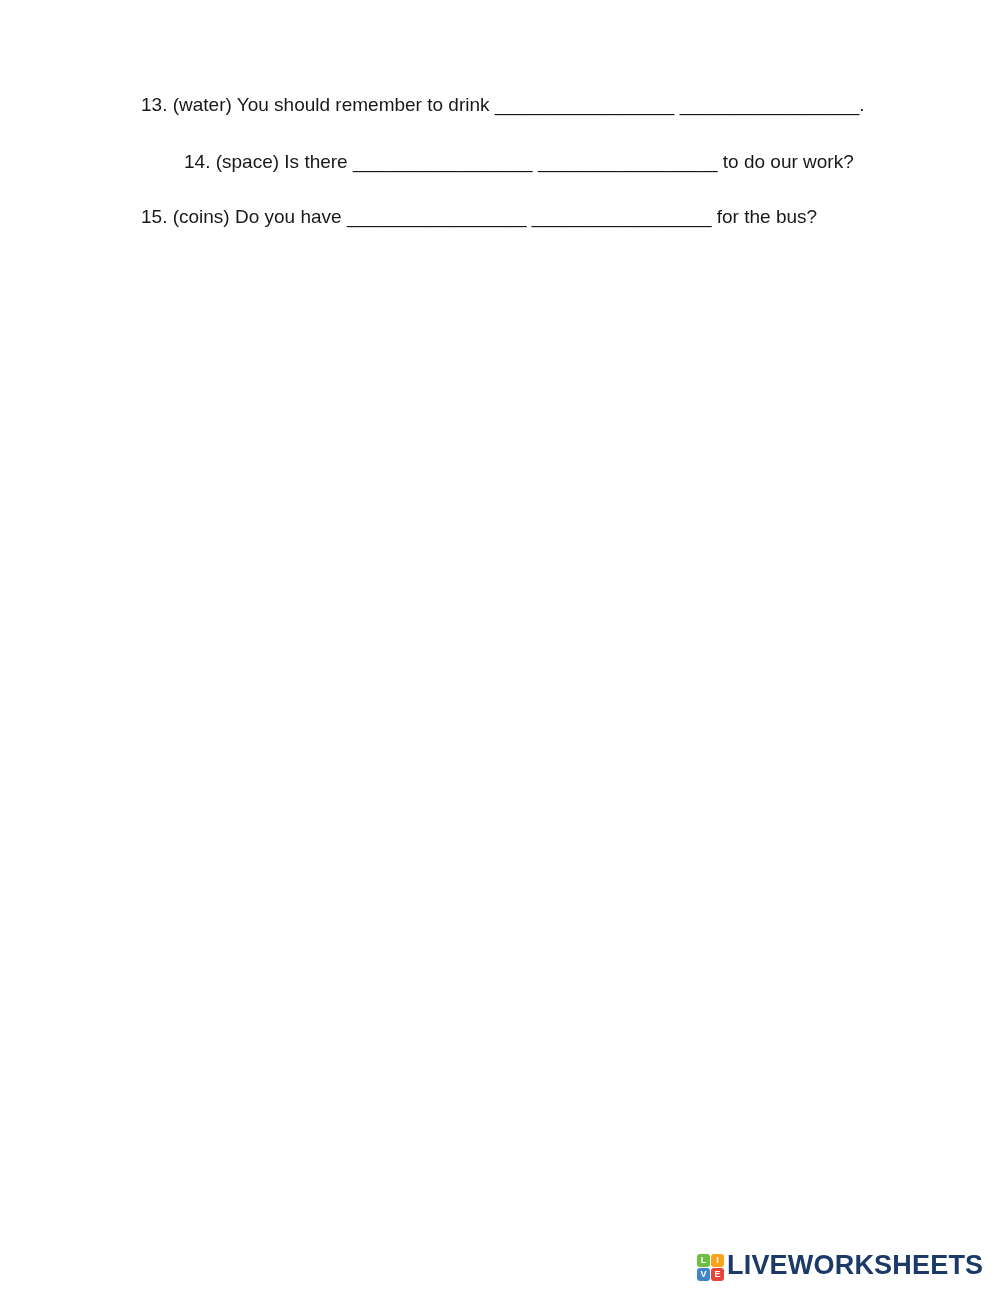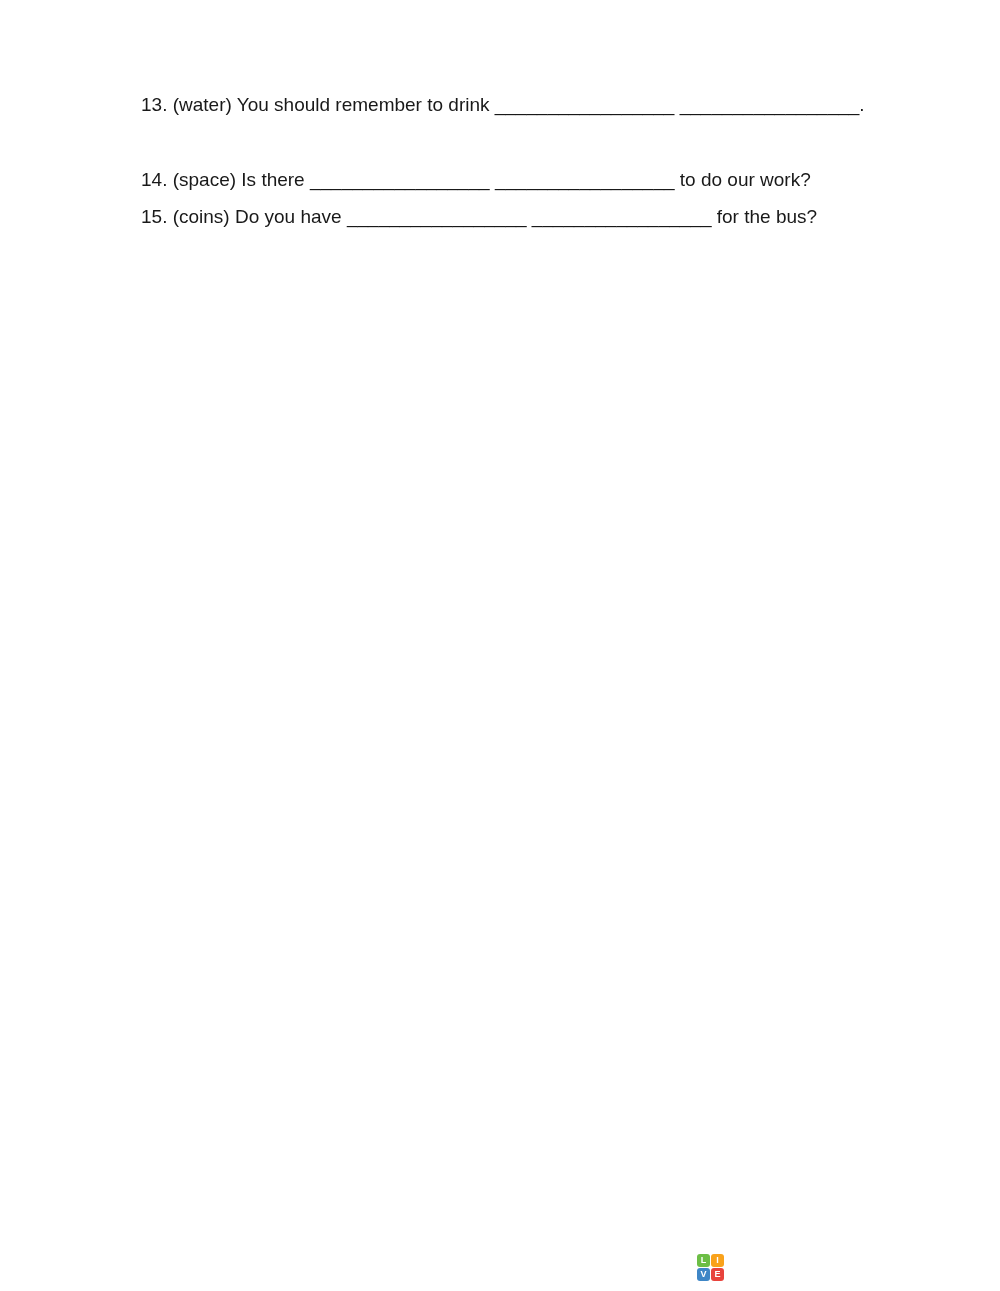--- a/index.html
+++ b/index.html
@@ -18,21 +18,21 @@
     position: absolute;
     left: 141px;
     margin: 0;
     font-size: 19px;
     line-height: 23px;
     color: #191919;
     white-space: pre;
     letter-spacing: 0;
   }
   .q1 { top: 93px; }
-  .q2 { top: 168px; }
+  .q2 { top: 150px; margin-left: 43px; }
   .q3 { top: 205px; }
 
   .logo {
     position: absolute;
     left: 697px;
     top: 1251px;
     display: flex;
     align-items: flex-start;
     cursor: pointer;
   }
@@ -75,15 +75,16 @@
     <p class="q q3">15. (coins) Do you have _________________ _________________ for the bus?</p>
   </section>
 
   <div class="logo">
     <span class="logo-grid">
       <span class="tile" style="background: rgb(108, 190, 69);">L</span>
       <span class="tile" style="background: rgb(249, 162, 27);">I</span>
       <span class="tile" style="background: rgb(62, 134, 198);">V</span>
       <span class="tile" style="background: rgb(232, 67, 60);">E</span>
     </span>
+    <span class="wordmark" style="color: rgb(27, 58, 104);">LIVEWORKSHEETS</span>
   </div>
 
 </div>
 
 </body></html>

